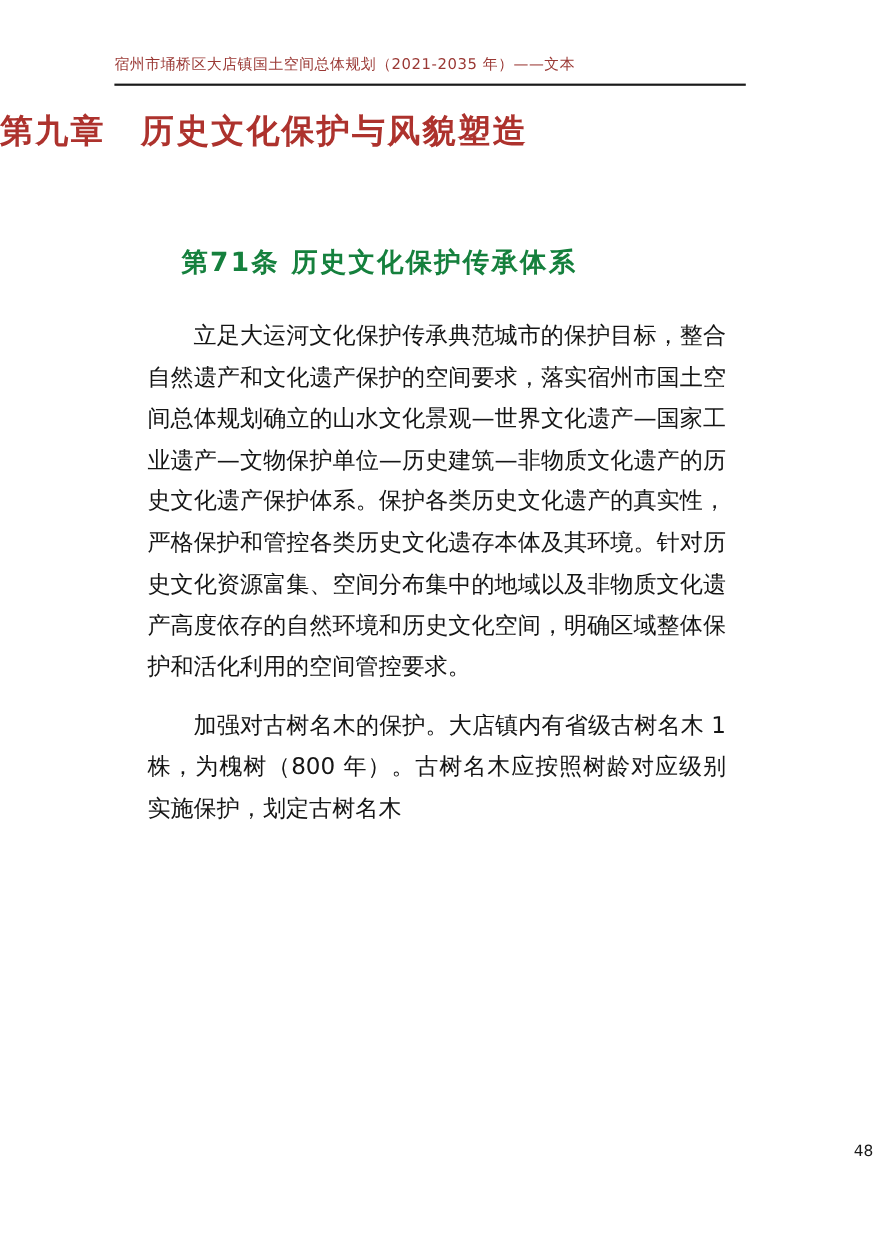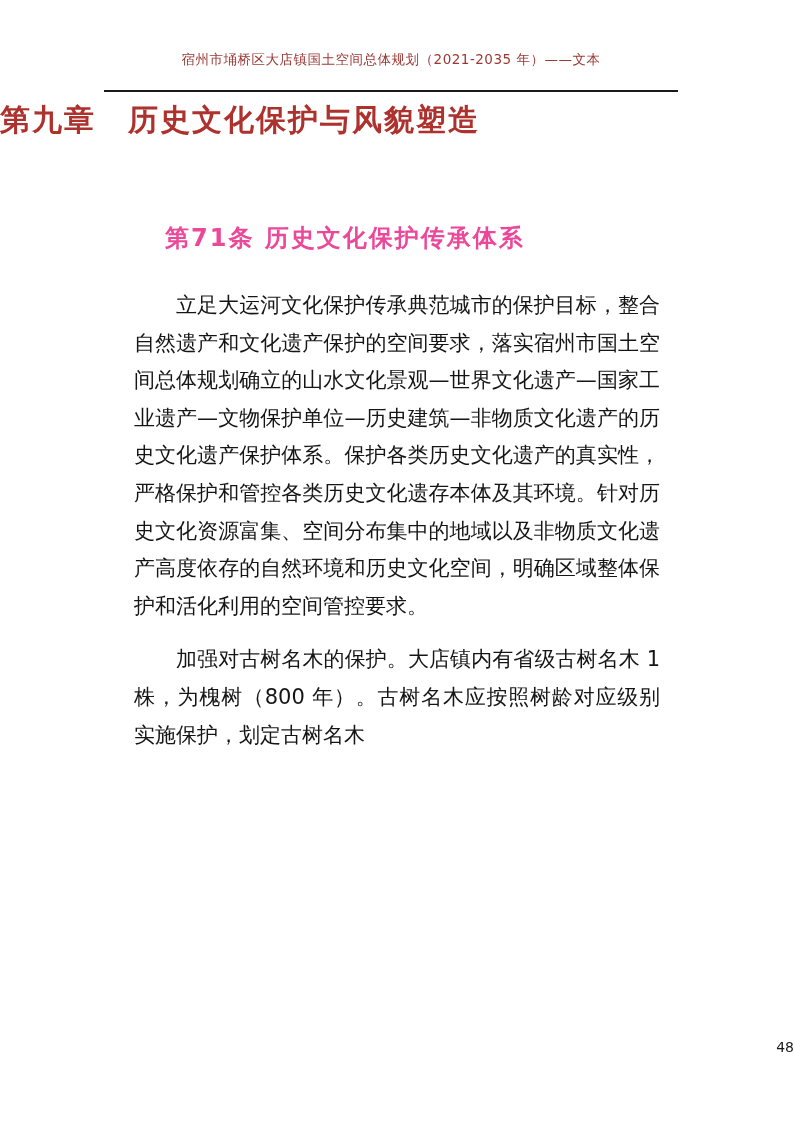--- a/index.html
+++ b/index.html
@@ -15,25 +15,25 @@
     margin: 0 auto;
     background: #ffffff;
     overflow: hidden;
     box-shadow: 0 0 6px rgba(0,0,0,.25);
   }
   .doc-header {
     position: absolute;
     top: 50px;
     left: 104px;
     width: 574px;
-    text-align: center;
+    text-align: left;
     font-size: 13.5px;
     letter-spacing: 0.5px;
     color: #9a3834;
-    padding-bottom: 22px;
+    padding-bottom: 8px;
     border-bottom: 2px solid #1a1a1a;
     line-height: 18px;
   }
   .chapter-title {
     position: absolute;
     top: 100px;
     left: 0;
     width: 100%;
     text-align: left;
     font-size: 30px;
@@ -53,21 +53,21 @@
     color: #ad322d;
     letter-spacing: 3px;
     line-height: 34px;
   }
   .article-heading {
     position: absolute;
     top: 221px;
     left: 165px;
     font-size: 24px;
     font-weight: bold;
-    color: #ec4899;
+    color: #15803d;
     letter-spacing: 2px;
     line-height: 34px;
   }
   .body-text {
     position: absolute;
     top: 271px;
     left: 118px;
     width: 558px;
     font-size: 21px;
     line-height: 37.6px;

